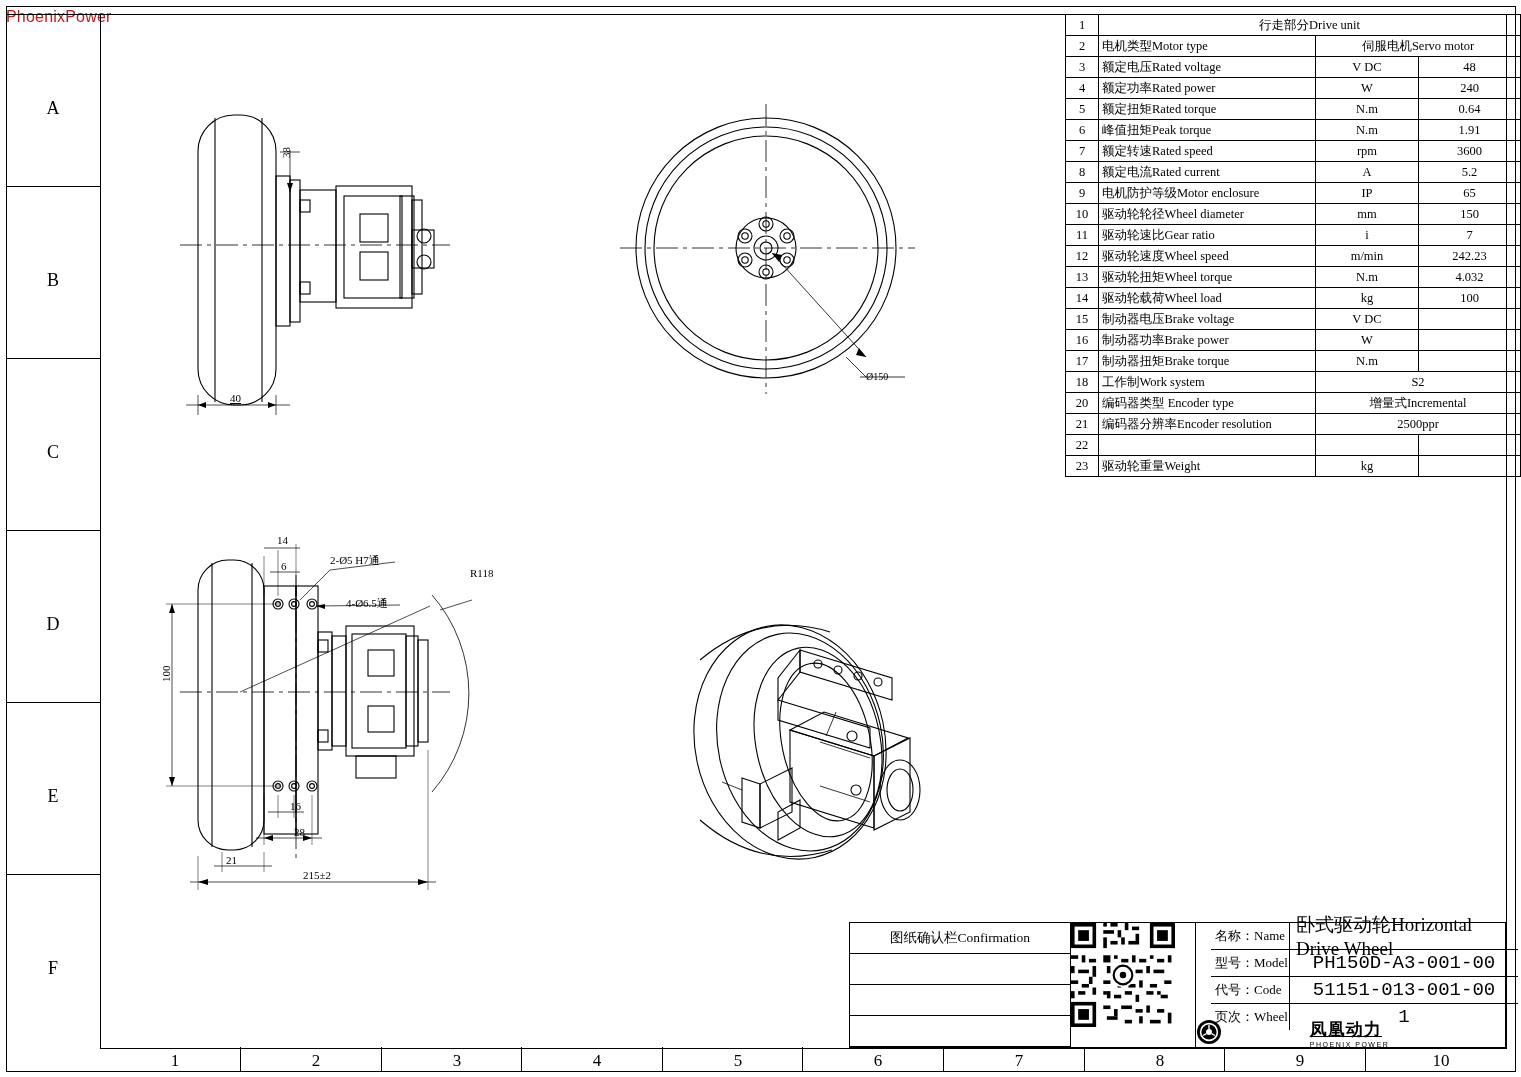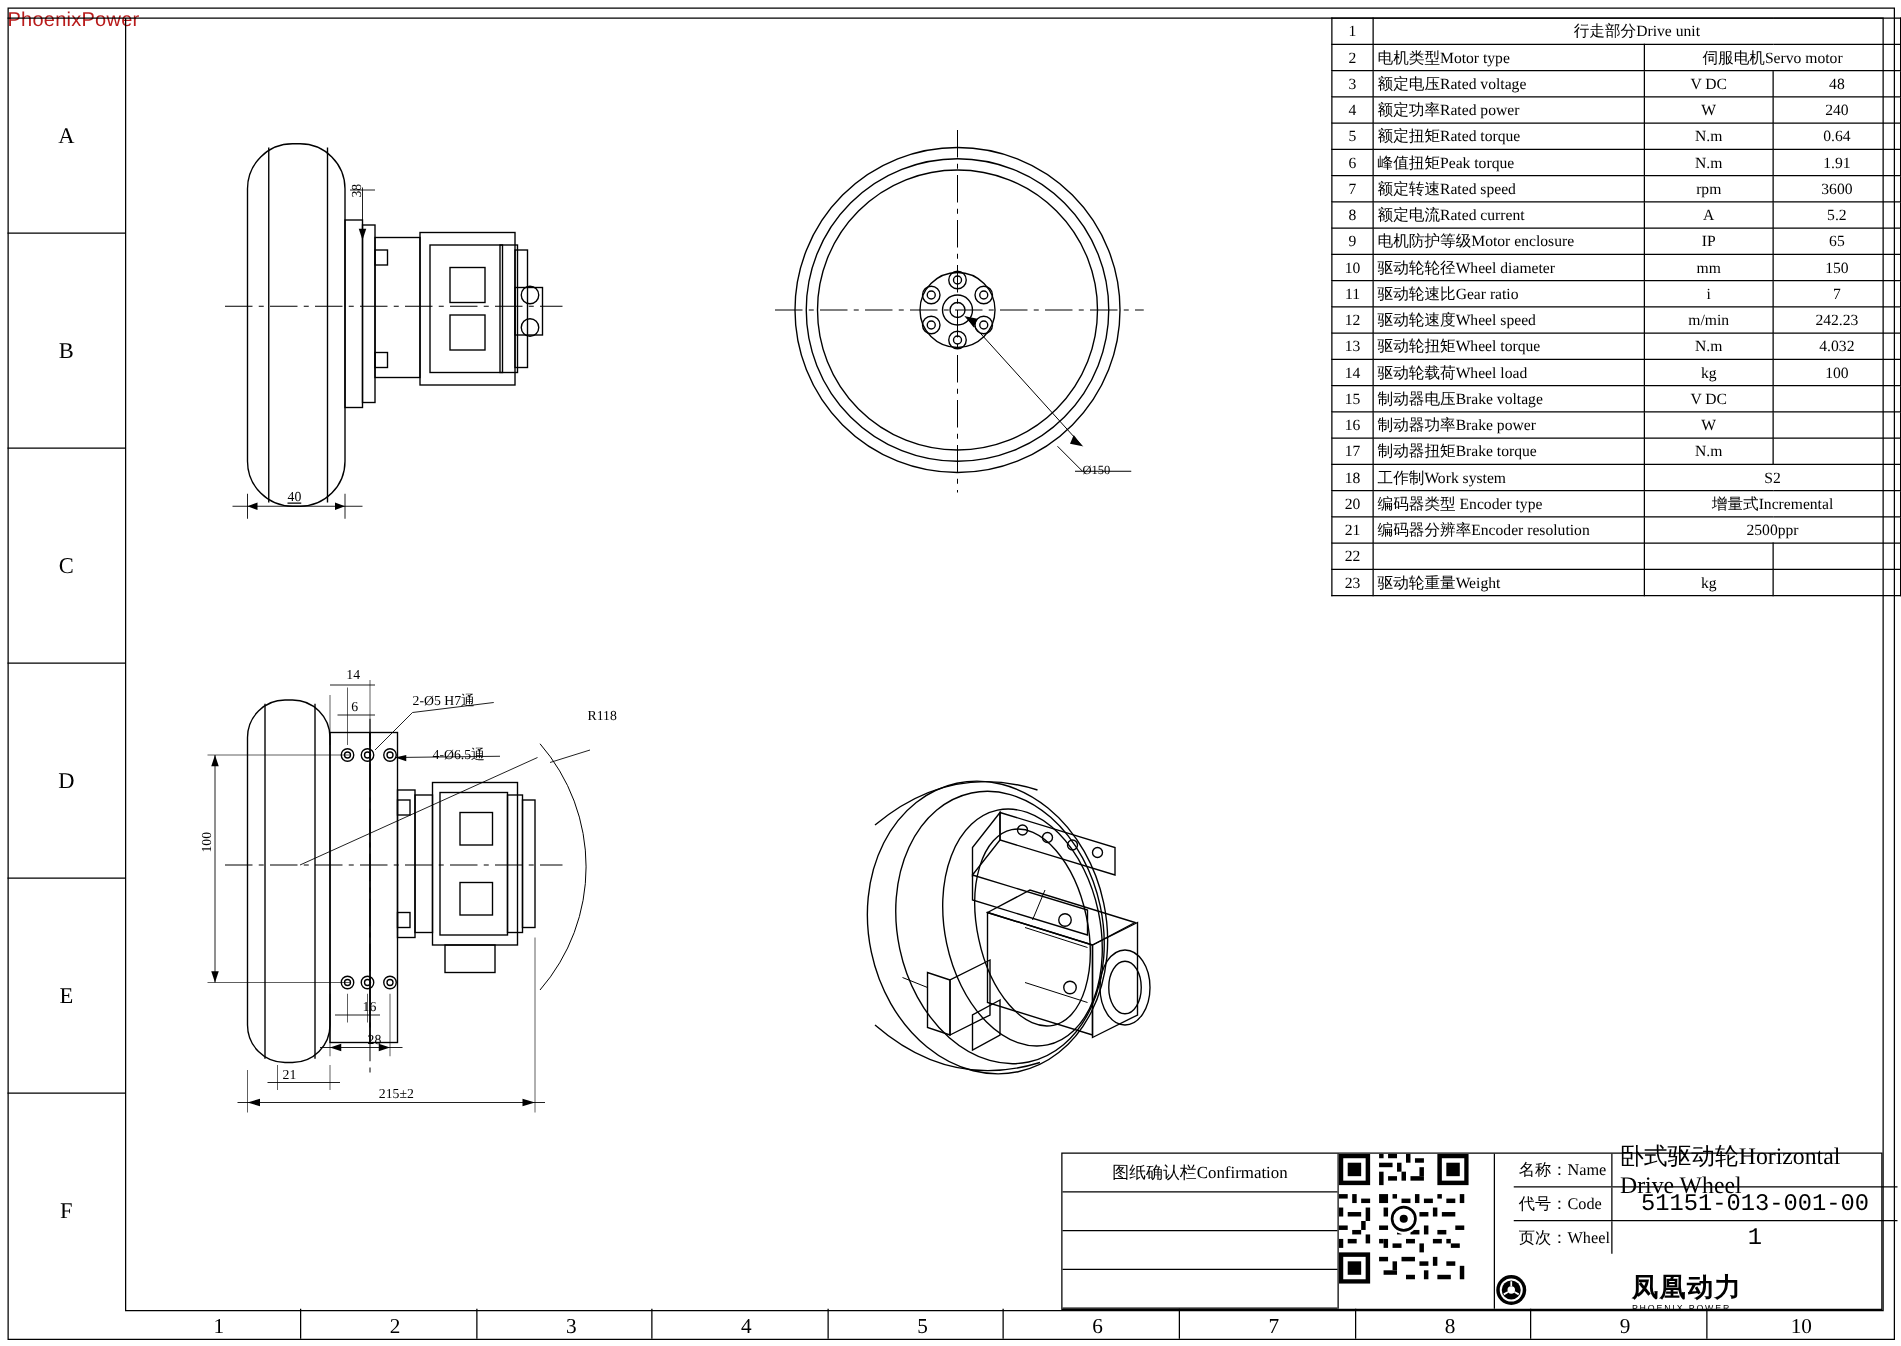--- a/index.html
+++ b/index.html
@@ -30,21 +30,21 @@
   .tb-conf .hd{height:30px;line-height:30px;text-align:center;font-size:13.5px;border-bottom:1.2px solid #000;}
   .tb-conf .r{height:30px;border-bottom:1.2px solid #000;}
   .tb-qr{position:absolute;left:221px;top:0;width:124px;height:124px;border-right:1.5px solid #000;display:flex;align-items:center;justify-content:center;}
   .tb-right{position:absolute;left:346px;top:0;width:307px;height:124px;margin-left:15px;}
   .tb-row{display:flex;height:26px;border-bottom:1.1px solid #000;}
   .tb-row:last-child{border-bottom:none;}
   .tb-k{width:74px;border-right:1.1px solid #000;font-size:13px;display:flex;align-items:center;padding-left:4px;}
   .tb-v{flex:1;font-size:19px;display:flex;align-items:center;justify-content:center;font-family:"Liberation Mono",monospace;}
   .tb-v.left{justify-content:flex-start;padding-left:6px;font-family:"Liberation Serif",serif;}
   .tb-logo{position:absolute;left:346px;top:96px;width:307px;height:28px;display:flex;align-items:center;justify-content:center;gap:8px;}
-  .logo-txt{font-size:21px;font-weight:bold;font-family:"Liberation Serif",serif;letter-spacing:1px;}
+  .logo-txt{font-size:17px;font-weight:bold;font-family:"Liberation Serif",serif;letter-spacing:1px;text-decoration:underline;}
   .logo-sub{font-size:7px;letter-spacing:1.5px;font-family:"Liberation Sans",sans-serif;}
   .dimtxt{position:absolute;font-size:11px;font-family:"Liberation Serif",serif;}
   svg{position:absolute;left:0;top:0;}
 </style>
 </head>
 <body>
 
 <div class="brand">PhoenixPower</div>
 
 <div class="frame-outer"></div>
@@ -505,20 +505,24 @@
       <circle cx="14.5" cy="14.5" r="0.9" fill="#000"></circle>
     </svg>
   </div>
 
   <div class="tb-right">
     <div class="tb-row">
       <div class="tb-k">名称：Name</div>
       <div class="tb-v left">卧式驱动轮Horizontal Drive Wheel</div>
     </div>
     <div class="tb-row">
+      <div class="tb-k">型号：Model</div>
+      <div class="tb-v">PH150D-A3-001-00</div>
+    </div>
+    <div class="tb-row">
       <div class="tb-k">代号：Code</div>
       <div class="tb-v">51151-013-001-00</div>
     </div>
     <div class="tb-row">
       <div class="tb-k">页次：Wheel</div>
       <div class="tb-v">1</div>
     </div>
   </div>
 
   <div class="tb-logo">

